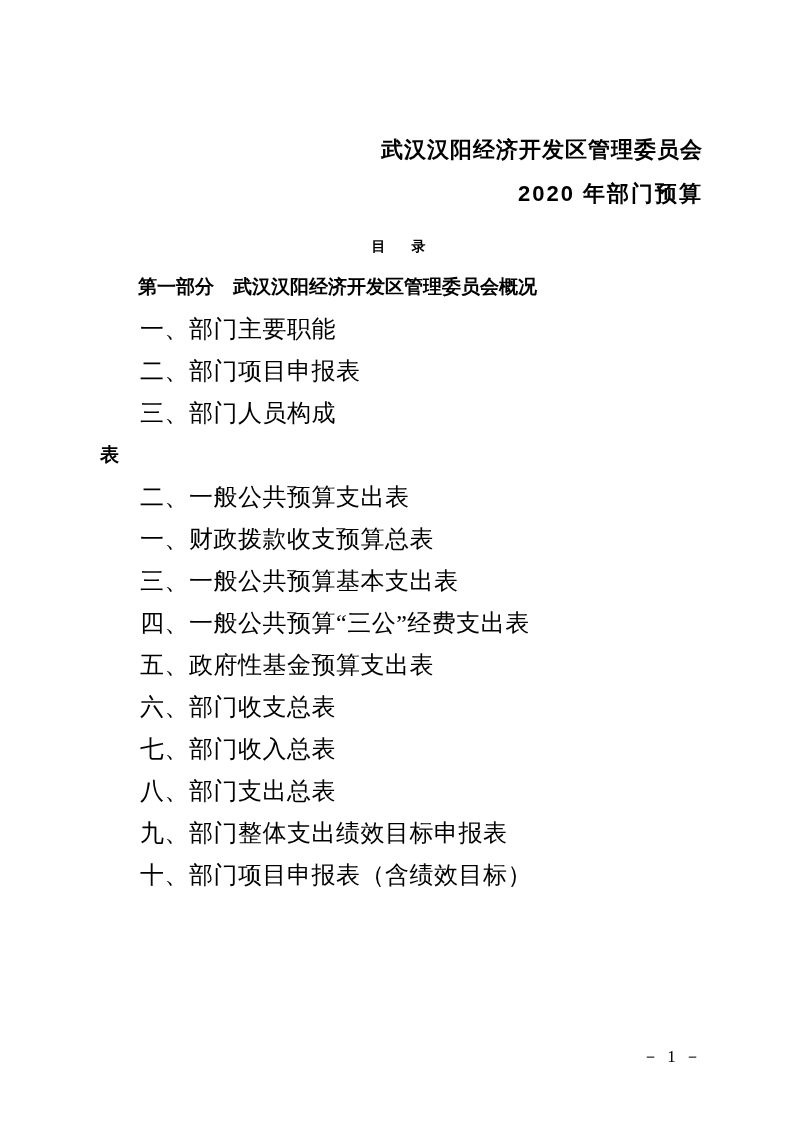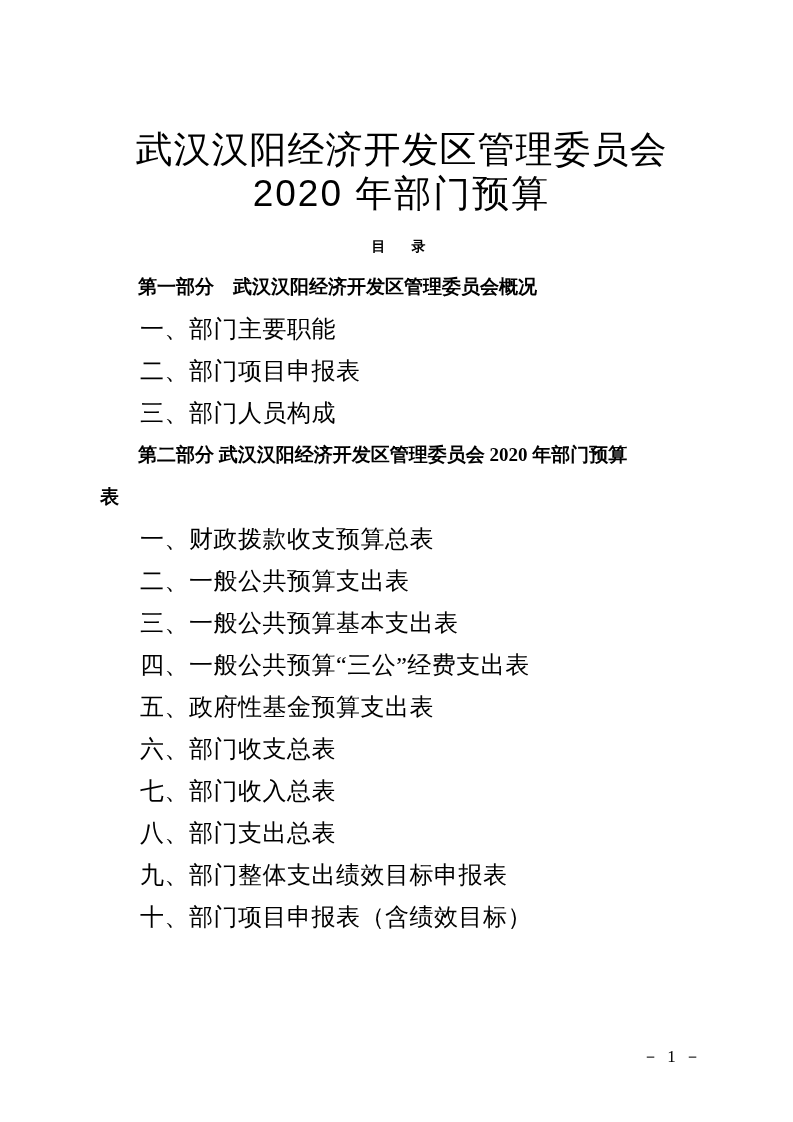--- a/index.html
+++ b/index.html
@@ -18,24 +18,24 @@
     color: #000000;
     box-sizing: border-box;
   }
   .content {
     position: absolute;
     left: 100px;
     right: 90px;
     top: 128px;
   }
   .doc-title {
-    text-align: center;
+    text-align: right;
     font-family: "Liberation Sans", "DejaVu Sans", sans-serif;
-    font-weight: normal;
-    font-size: 37px;
+    font-weight: bold;
+    font-size: 22px;
     line-height: 44px;
     letter-spacing: 1px;
   }
   .doc-title .line2 {
     letter-spacing: 2px;
   }
   .toc-heading {
     text-align: center;
     font-family: "Liberation Sans", "DejaVu Sans", sans-serif;
     font-weight: bold;
@@ -84,25 +84,24 @@
       <div class="line2">2020 年部门预算</div>
     </div>
 
     <div class="toc-heading">目　录</div>
 
     <div class="part-line">第一部分　武汉汉阳经济开发区管理委员会概况</div>
     <div class="item-line">一、部门主要职能</div>
     <div class="item-line">二、部门项目申报表</div>
     <div class="item-line">三、部门人员构成</div>
 
-    <div class="part-line">第二部分  武汉汉阳经济开发区管理委员会 2020 年部门预算</div>
     <div class="wrap-line">表</div>
 
+    <div class="item-line">二、一般公共预算支出表</div>
     <div class="item-line">一、财政拨款收支预算总表</div>
-    <div class="item-line">二、一般公共预算支出表</div>
     <div class="item-line">三、一般公共预算基本支出表</div>
     <div class="item-line">四、一般公共预算“三公”经费支出表</div>
     <div class="item-line">五、政府性基金预算支出表</div>
     <div class="item-line">六、部门收支总表</div>
     <div class="item-line">七、部门收入总表</div>
     <div class="item-line">八、部门支出总表</div>
     <div class="item-line">九、部门整体支出绩效目标申报表</div>
     <div class="item-line">十、部门项目申报表（含绩效目标）</div>
 
 

